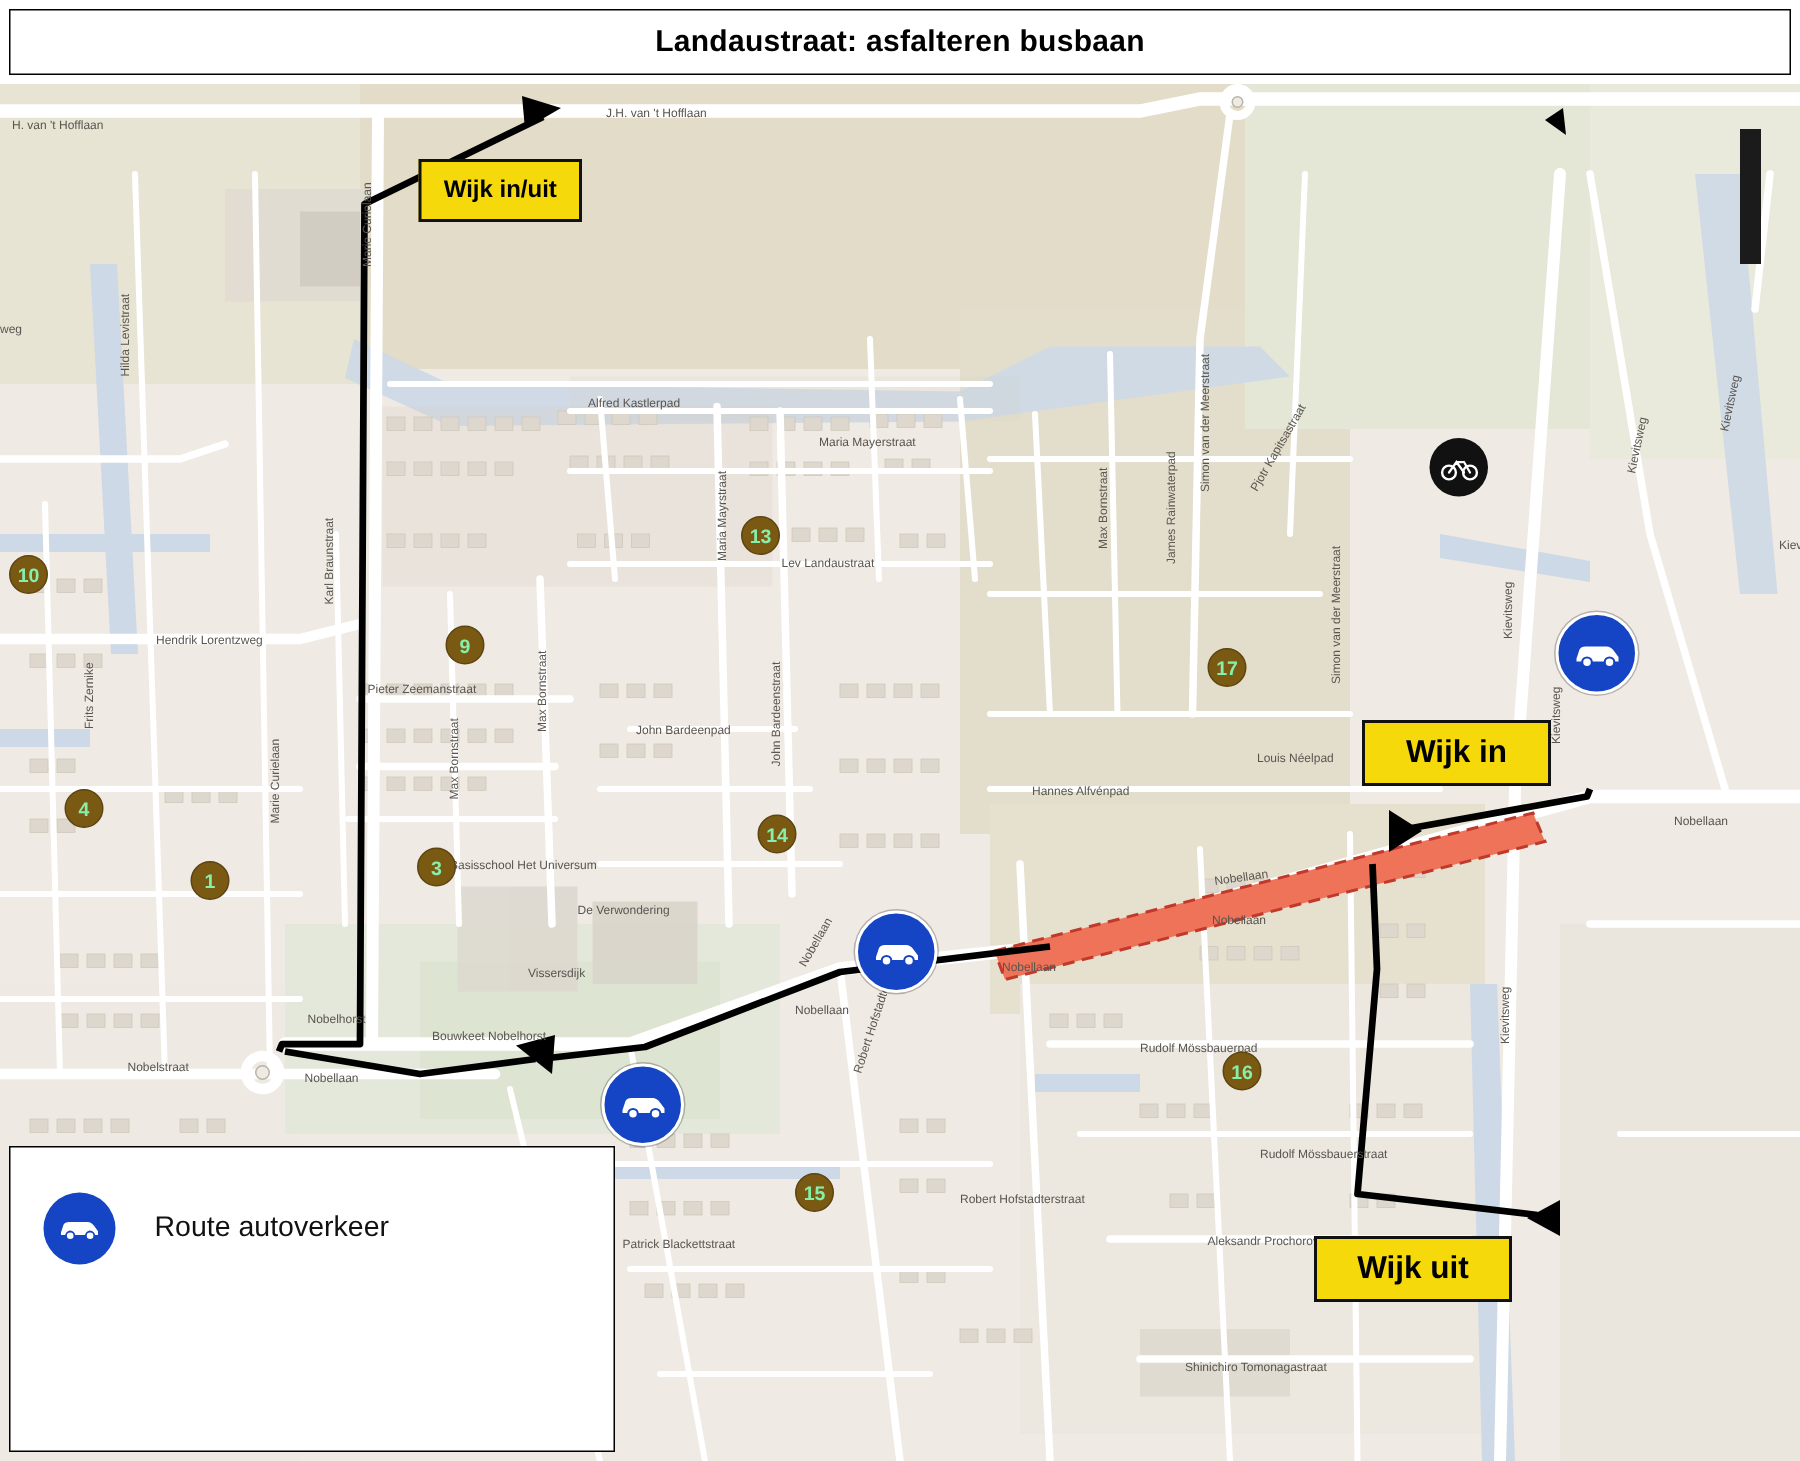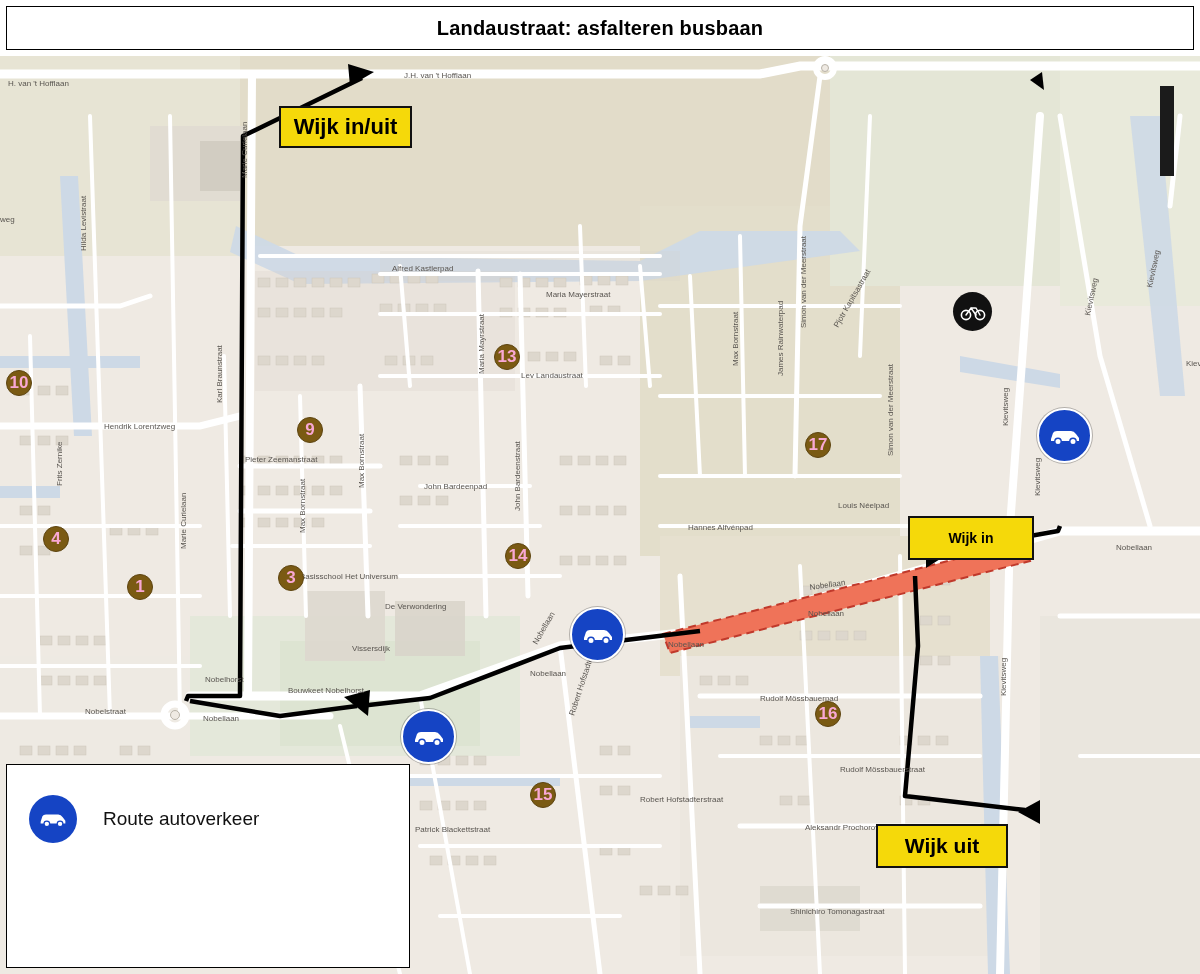--- a/index.html
+++ b/index.html
@@ -47,22 +47,22 @@
   .yellow-label {
     position: absolute;
     background: #f5d90a;
     border: 2px solid #111;
     color: #000;
     font-weight: bold;
     display: flex; align-items: center; justify-content: center;
     z-index: 40;
     white-space: nowrap;
   }
-  #label-wijk-in-uit { left: 279px; top: 50px; width: 133px; height: 42px; font-size: 22px; align-items: center; }
-  #label-wijk-in     { left: 908px; top: 424px; width: 126px; height: 44px; font-size: 14px; margin-top: 36px; }
+  #label-wijk-in-uit { left: 279px; top: 50px; width: 109px; height: 42px; font-size: 16px; align-items: center; }
+  #label-wijk-in     { left: 908px; top: 424px; width: 126px; height: 44px; font-size: 21px; }
   #label-wijk-uit    { left: 876px; top: 768px; width: 132px; height: 44px; font-size: 21px; }
 
   
   .car-badge {
     position: absolute;
     border-radius: 50%;
     background: #1544c4;
     border: 2px solid #ffffff;
     box-shadow: 0 0 0 1px rgba(0,0,0,0.25);
     display: flex; align-items: center; justify-content: center;
@@ -80,22 +80,22 @@
   }
   #badge-bike-1 { left: 953px; top: 236px; width: 39px; height: 39px; }
 
   
   .poi {
     position: absolute;
     width: 26px; height: 26px;
     border-radius: 50%;
     background: #7a5a13;
     border: 1px solid #5d4410;
-    color: #f9a8d4;
-    font-size: 17px;
+    color: #86efac;
+    font-size: 13px;
     font-weight: bold;
     display: flex; align-items: center; justify-content: center;
     z-index: 35;
   }
 
   
   #legend {
     position: absolute;
     left: 6px; top: 764px;
     width: 404px; height: 204px;

